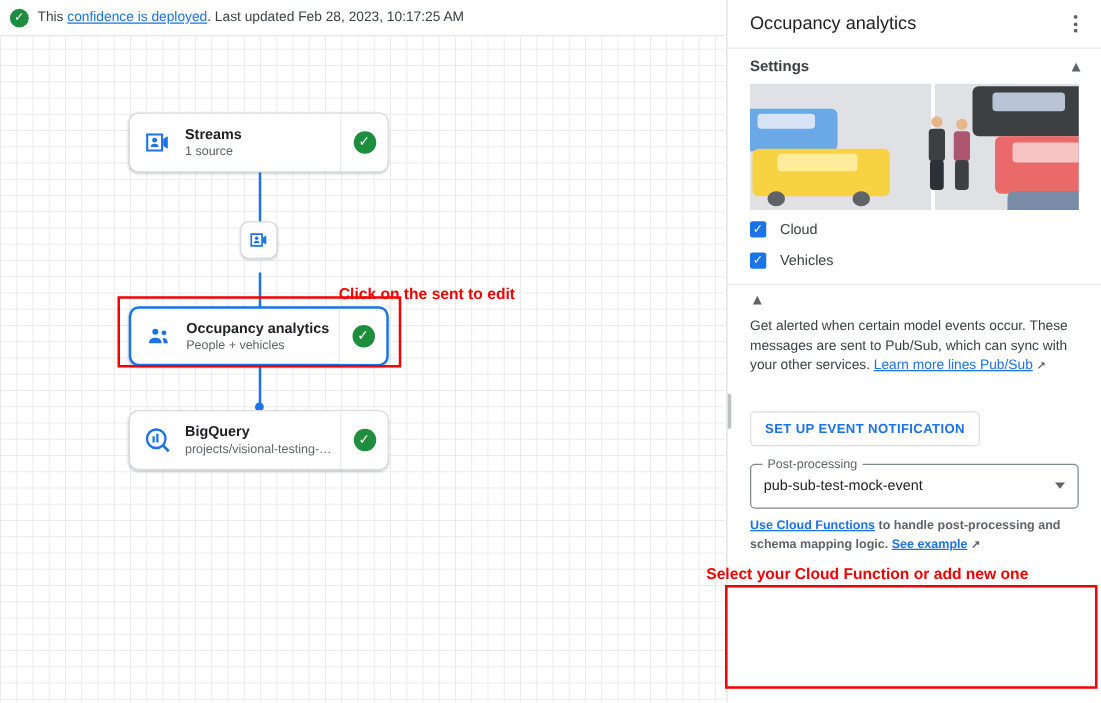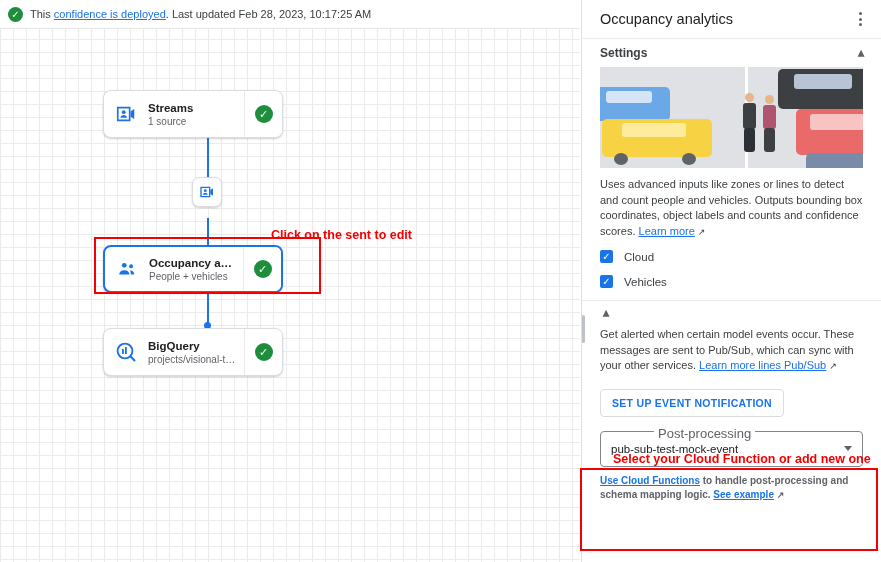--- a/index.html
+++ b/index.html
@@ -74,21 +74,21 @@
   .node {
     position: absolute;
     display: flex;
     align-items: stretch;
     background: #fff;
     border: 1px solid #dadce0;
     border-radius: 8px;
     box-shadow: 0 1px 2px rgba(60,64,67,.24);
     z-index: 3;
     height: 48px;
-    width: 180px;
+    width: 208px;
     overflow: hidden;
   }
   .node .ic {
     width: 44px;
     display: flex;
     align-items: center;
     justify-content: center;
     flex: 0 0 44px;
     color: #1a73e8;
   }
@@ -288,44 +288,43 @@
     display: inline-block;
     border: 1px solid #dadce0;
     border-radius: 4px;
     background: #fff;
     color: #1a73e8;
     font-size: 10.5px;
     font-weight: bold;
     letter-spacing: .3px;
     padding: 7px 11px;
     cursor: pointer;
-    margin-top: 4px;
+    margin-top: 18px;
   }
 
   
   .field {
     position: relative;
     margin-top: 14px;
     border: 1px solid #80868b;
     border-radius: 4px;
     height: 36px;
     display: flex;
     align-items: center;
     padding: 0 10px;
     background: #fff;
     cursor: pointer;
   }
   .field .flabel {
     position: absolute;
     top: -6px; left: 9px;
     background: #fff;
     padding: 0 4px;
-    font-size: 13px;
+    font-size: 10px;
     color: #5f6368;
-    margin-left: 44px;
   }
   .field .val {
     flex: 1 1 auto;
     font-size: 11.5px;
     color: #202124;
   }
   .field .caret {
     width: 0; height: 0;
     border-left: 4.5px solid transparent;
     border-right: 4.5px solid transparent;
@@ -484,25 +483,20 @@
         <div class="torso" style="left:3px; top:10px; width:13px; height:26px; background:#3c4043;"></div>
         <div class="torso" style="left:4px; top:35px; width:11px; height:24px; background:#2b3136;"></div>
       </div>
       <div class="person" style="left:160px; top:28px; width:18px; height:58px;">
         <div class="head" style="left:5px; top:0; width:9px; height:9px; background:#e8b48a;"></div>
         <div class="torso" style="left:3px; top:10px; width:13px; height:24px; background:#b05570;"></div>
         <div class="torso" style="left:4px; top:33px; width:11px; height:24px; background:#3c4043;"></div>
       </div>
     </div>
 
-    <div class="desc">
-      <span>Uses advanced inputs like zones or lines to detect and count people and vehicles. Outputs bounding box coordinates, object labels and counts and confidence scores.</span>
-      <a href="#" class="link">Learn more</a>
-      <span class="ext">↗</span>
-    </div>
 
     <div class="cbrow">
       <span class="cb">✓</span>
       <span>Cloud</span>
     </div>
     <div class="cbrow">
       <span class="cb">✓</span>
       <span>Vehicles</span>
     </div>
   </div>
@@ -526,14 +520,14 @@
       <span class="caret"></span>
     </div>
 
     <div class="hint">
       <a href="#" class="link">Use Cloud Functions</a><span> to handle post-processing and schema mapping logic. </span><a href="#" class="link">See example</a>
       <span class="ext">↗</span>
     </div>
   </div>
 </div>
 
-<div class="anno-text" style="left:565px; top:452px;margin-left:48px;">Select your Cloud Function or add new one</div>
+<div class="anno-text" style="left:565px; top:452px;">Select your Cloud Function or add new one</div>
 <div class="anno-box" style="left:580px; top:468px; width:298px; height:83px;"></div>
 
 </body></html>

